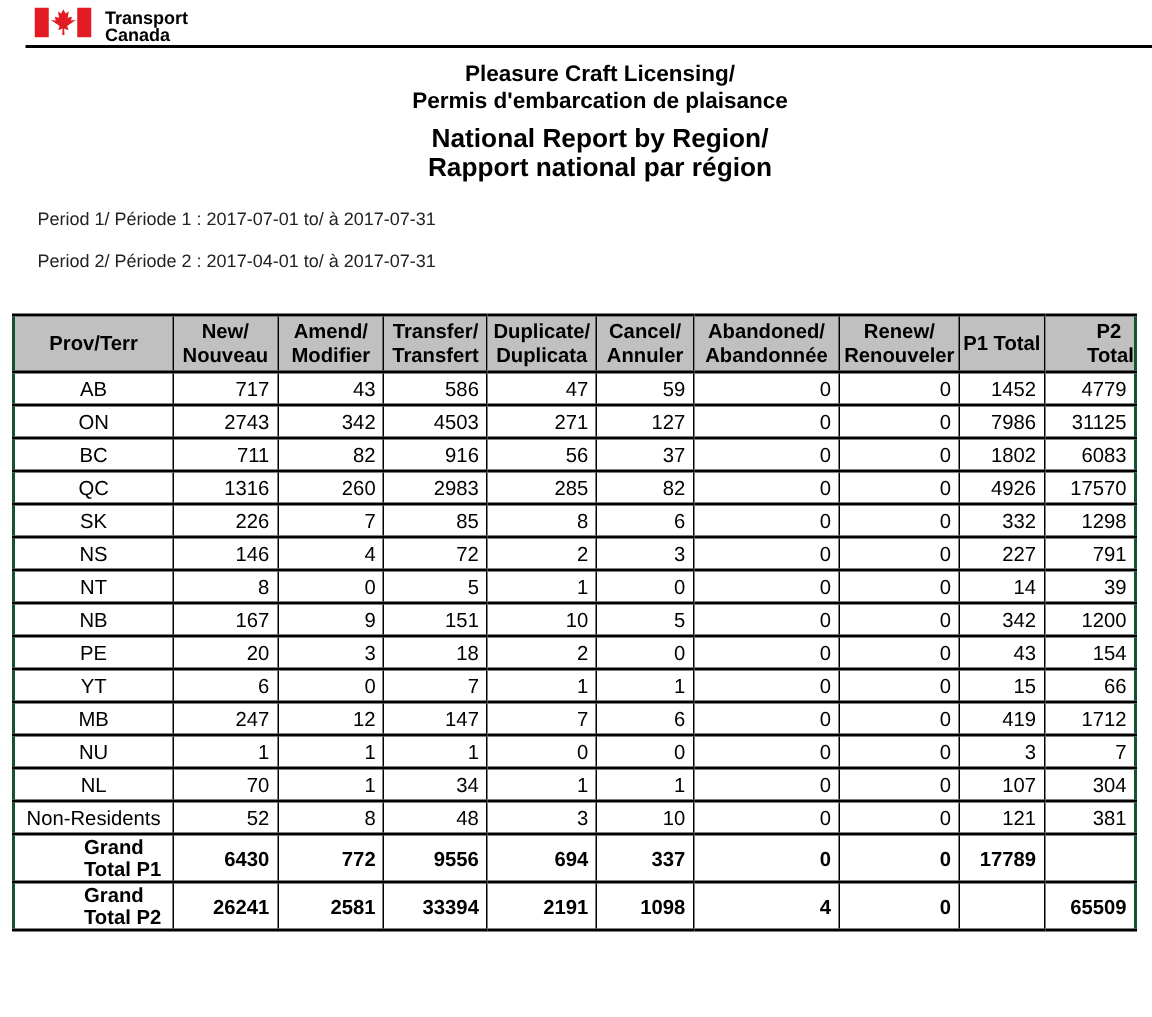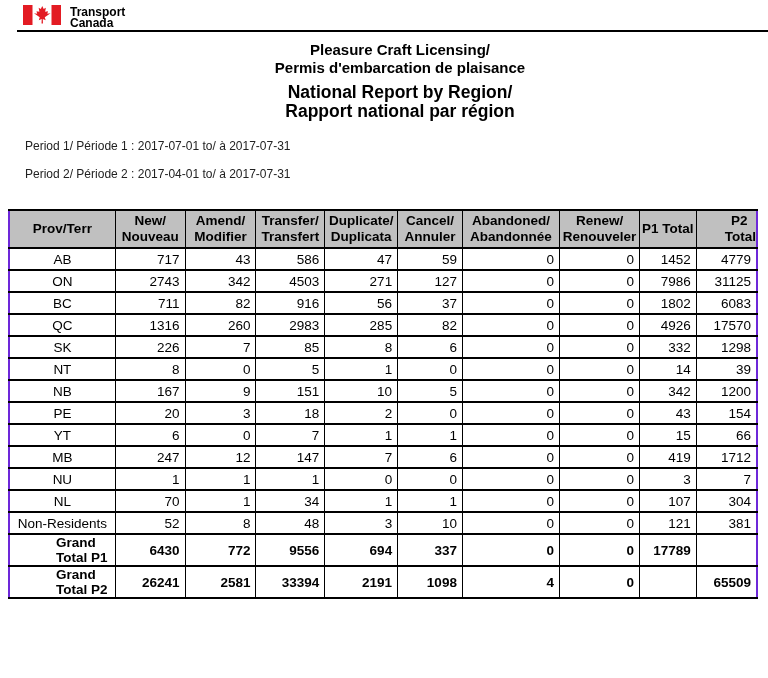--- a/index.html
+++ b/index.html
@@ -49,21 +49,21 @@
     color: #222222;
   }
   .periods div { margin-bottom: 14px; }
 
   
   table.report {
     border-collapse: collapse;
     table-layout: fixed;
     width: 750px;
     margin: 28px 0 0 8px;
-    border: 2px solid #6d28d9;
+    border: 2px solid #14532d;
   }
   th, td {
     border: 1px solid #000;
     border-top-width: 2px;
     border-bottom-width: 2px;
     overflow: hidden;
   }
   th {
     background: #c0c0c0;
     font-size: 13.5px;
@@ -204,20 +204,32 @@
           <td class="cell-num">7</td>
           <td class="cell-num">85</td>
           <td class="cell-num">8</td>
           <td class="cell-num">6</td>
           <td class="cell-num">0</td>
           <td class="cell-num">0</td>
           <td class="cell-num">332</td>
           <td class="cell-num">1298</td>
         </tr>
         <tr>
+          <td class="cell-label">NS</td>
+          <td class="cell-num">146</td>
+          <td class="cell-num">4</td>
+          <td class="cell-num">72</td>
+          <td class="cell-num">2</td>
+          <td class="cell-num">3</td>
+          <td class="cell-num">0</td>
+          <td class="cell-num">0</td>
+          <td class="cell-num">227</td>
+          <td class="cell-num">791</td>
+        </tr>
+        <tr>
           <td class="cell-label">NT</td>
           <td class="cell-num">8</td>
           <td class="cell-num">0</td>
           <td class="cell-num">5</td>
           <td class="cell-num">1</td>
           <td class="cell-num">0</td>
           <td class="cell-num">0</td>
           <td class="cell-num">0</td>
           <td class="cell-num">14</td>
           <td class="cell-num">39</td>

